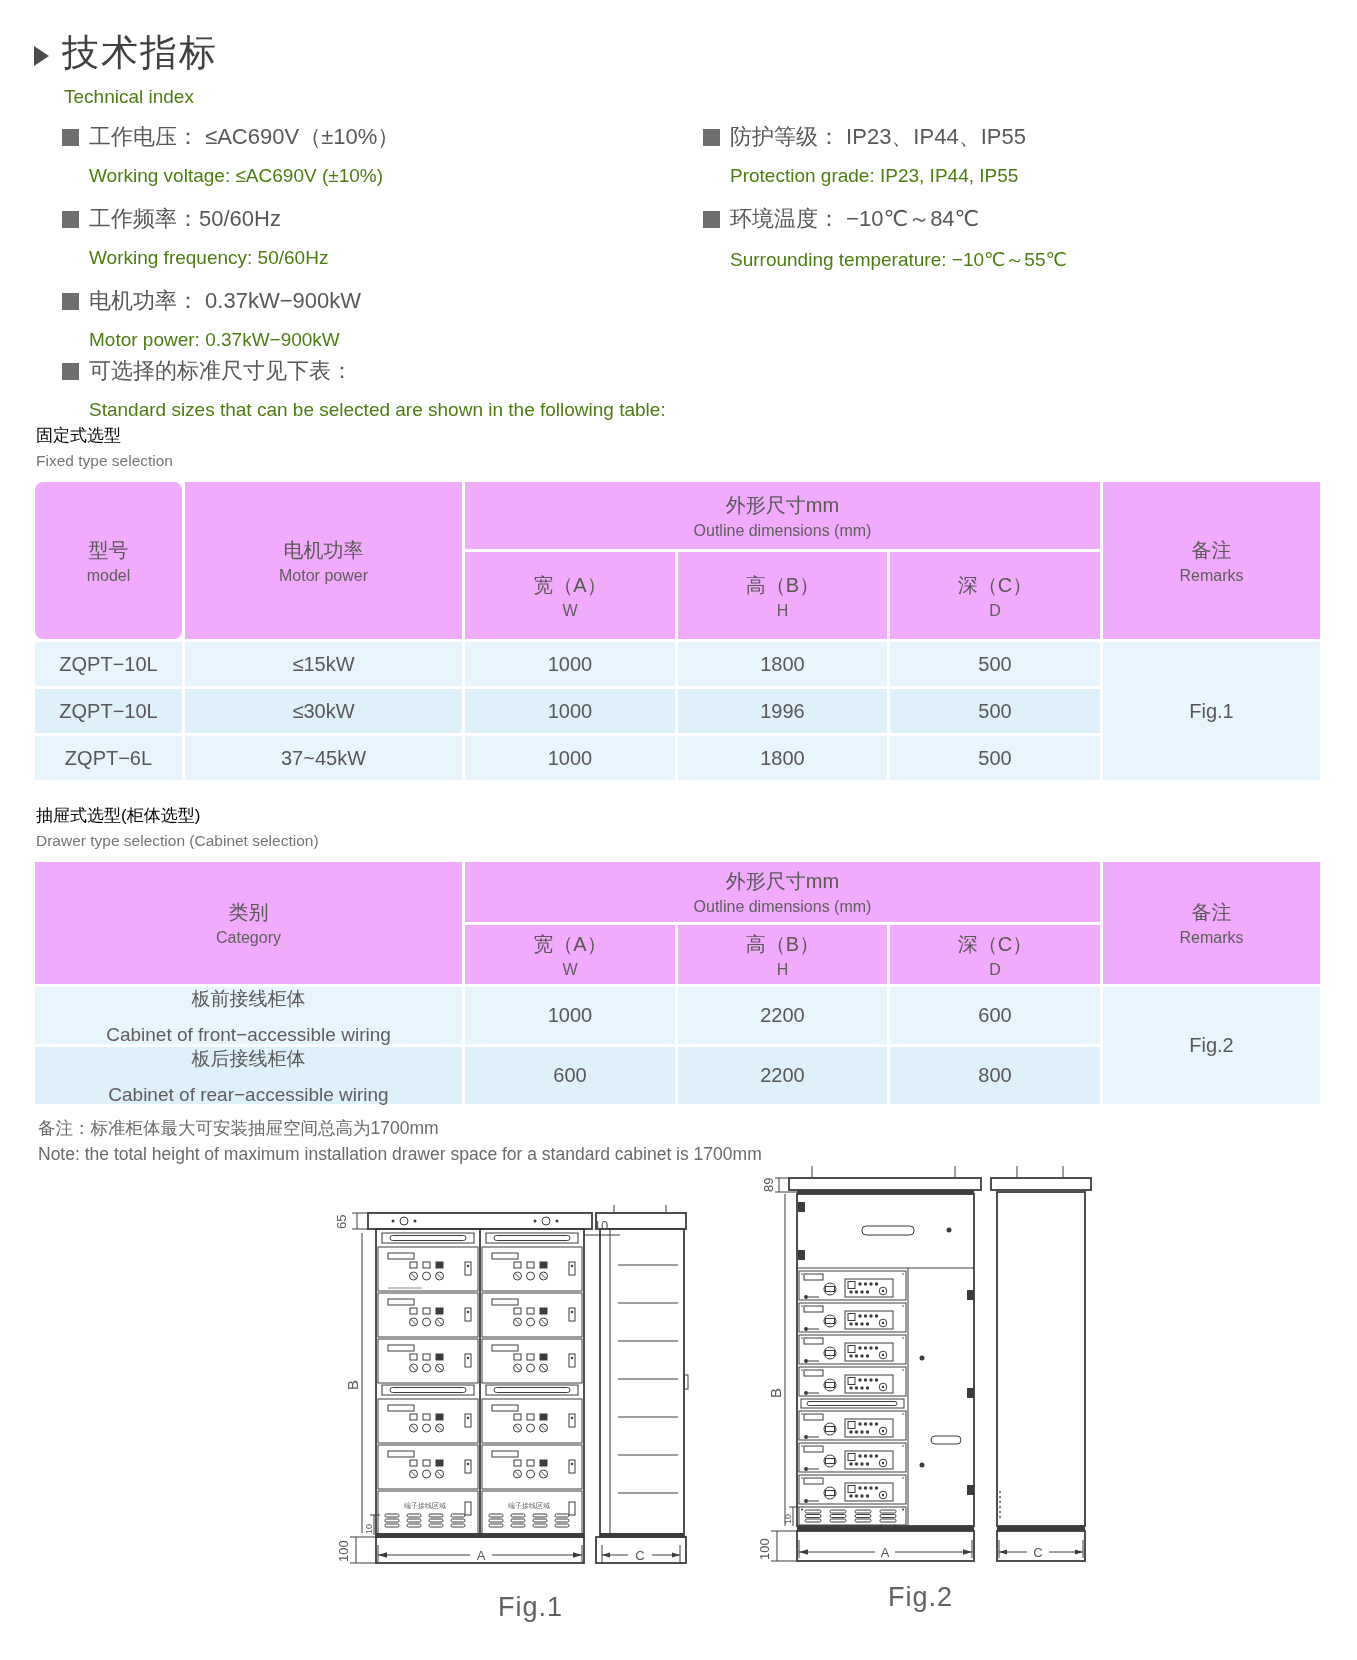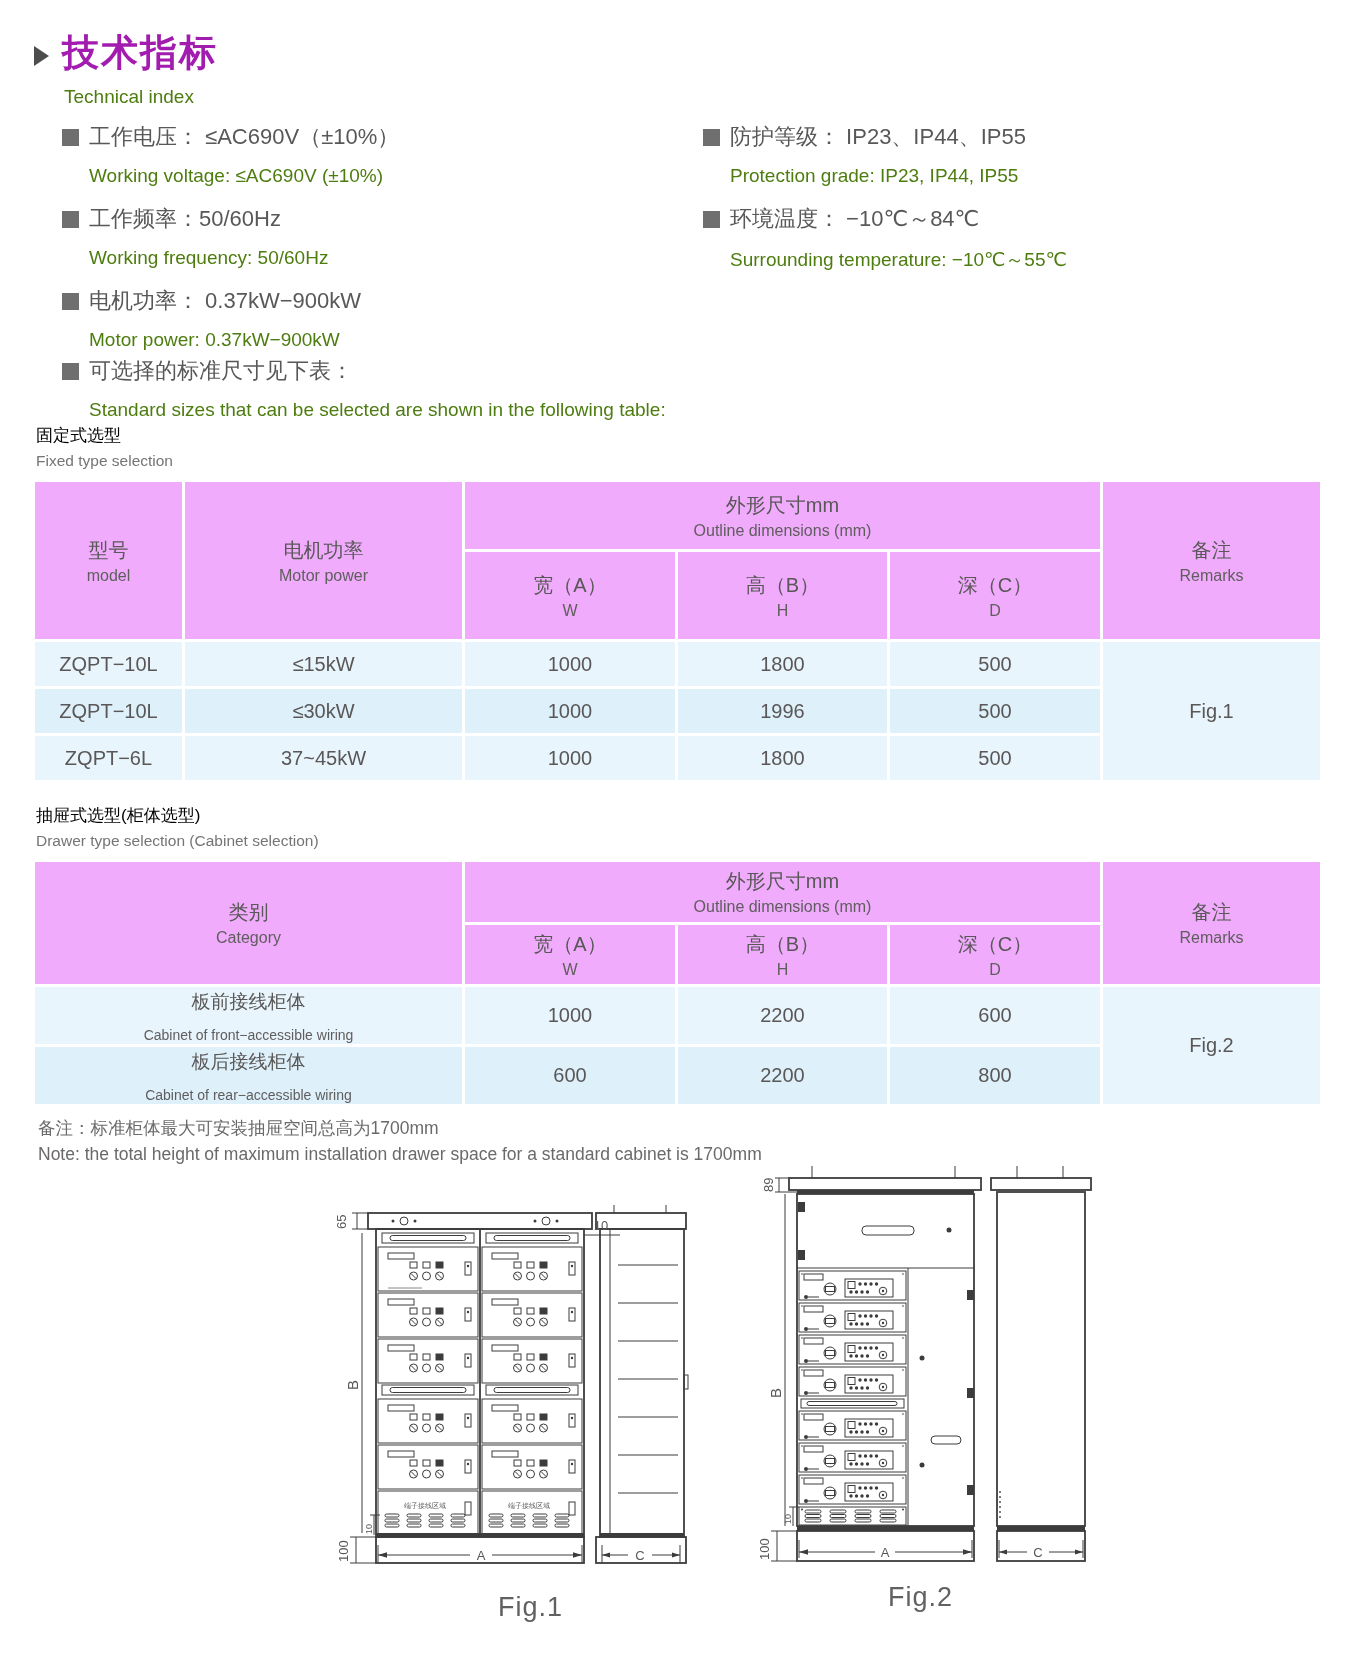--- a/index.html
+++ b/index.html
@@ -2,42 +2,42 @@
 <html><head>
 <meta charset="utf-8">
 <style>
   html,body{margin:0;padding:0;background:#fff;}
   .page{position:relative;width:1357px;height:1660px;background:#ffffff;overflow:hidden;
         font-family:"Liberation Sans","DejaVu Sans",sans-serif;color:#595757;}
 
   
   .title-arrow{position:absolute;left:34px;top:46px;width:0;height:0;
     border-left:15px solid #4d4d4d;border-top:10px solid transparent;border-bottom:10px solid transparent;}
-  .page-title{position:absolute;left:62px;top:28px;font-size:37px;font-weight:700;color:#a21caf;letter-spacing:2px;}
+  .page-title{position:absolute;left:62px;top:28px;font-size:37px;font-weight:400;color:#404040;letter-spacing:2px;}
   .page-subtitle{position:absolute;left:64px;top:86px;font-size:19px;color:#4d7c0f;}
 
   
   .spec-col{position:absolute;display:flex;flex-direction:column;}
   .spec-zh{display:flex;align-items:center;font-size:22px;color:#595757;margin-bottom:13px;white-space:nowrap;}
   .bullet{display:inline-block;width:17px;height:17px;background:#6f6f6f;margin-right:10px;flex:0 0 auto;}
   .spec-en{font-size:19px;color:#4d7c0f;margin-left:27px;margin-bottom:17px;white-space:nowrap;}
 
   .table-caption-zh{position:absolute;font-size:17px;color:#000000;}
   .table-caption-en{position:absolute;font-size:15.5px;color:#767474;}
 
   
   .grid-table{position:absolute;display:grid;gap:3px;background:#ffffff;width:1285px;}
   .cell{display:flex;flex-direction:column;align-items:center;justify-content:center;text-align:center;color:#595757;}
   .hdr{background:#f0abfc;}
   .cell .zh{font-size:20px;}
   .cell .en{font-size:16px;margin-top:3px;color:#5f5d5d;}
   .data{background:#e9f5fc;font-size:20px;}
   .data.alt{background:#def0fa;}
   .data .zh{font-size:19px;}
-  .data .en{font-size:14px;margin-top:12px;}
+  .data .en{font-size:19px;margin-top:12px;}
 
   .note-line{position:absolute;font-size:17.5px;color:#6b6969;white-space:nowrap;}
 
   
   svg{position:absolute;}
   svg .ln{stroke:#3c3c3c;fill:none;stroke-width:1;}
   svg .ln2{stroke:#3c3c3c;fill:none;stroke-width:1.8;}
   svg .fill{fill:#3c3c3c;stroke:none;}
   svg .dim{font-size:13px;fill:#595757;stroke:none;}
   svg .dimsm{font-size:9px;fill:#595757;stroke:none;}
@@ -90,21 +90,21 @@
         <span class="bullet"></span>
         <span>可选择的标准尺寸见下表：</span>
       </div>
     <div class="spec-en">Standard sizes that can be selected are shown in the following table:</div>
   </div>
 
   <div class="table-caption-zh" style="left:36px;top:424px;">固定式选型</div>
   <div class="table-caption-en" style="left:36px;top:452px;">Fixed type selection</div>
 
   <div class="grid-table" style="left:35px;top:482px;grid-template-columns:147px 277px 210px 209px 210px 1fr;grid-template-rows:67px 87px 44px 44px 44px;">
-    <div class="cell hdr" style="grid-row:1/3;grid-column:1;">
+    <div class="cell hdr" style="grid-row:1/3;grid-column:1;border-radius:8px;">
         <span class="zh">型号</span>
         <span class="en">model</span>
       </div>
     <div class="cell hdr" style="grid-row:1/3;grid-column:2;">
         <span class="zh">电机功率</span>
         <span class="en">Motor power</span>
       </div>
     <div class="cell hdr" style="grid-row:1;grid-column:3/6;">
         <span class="zh">外形尺寸mm</span>
         <span class="en">Outline dimensions (mm)</span>

